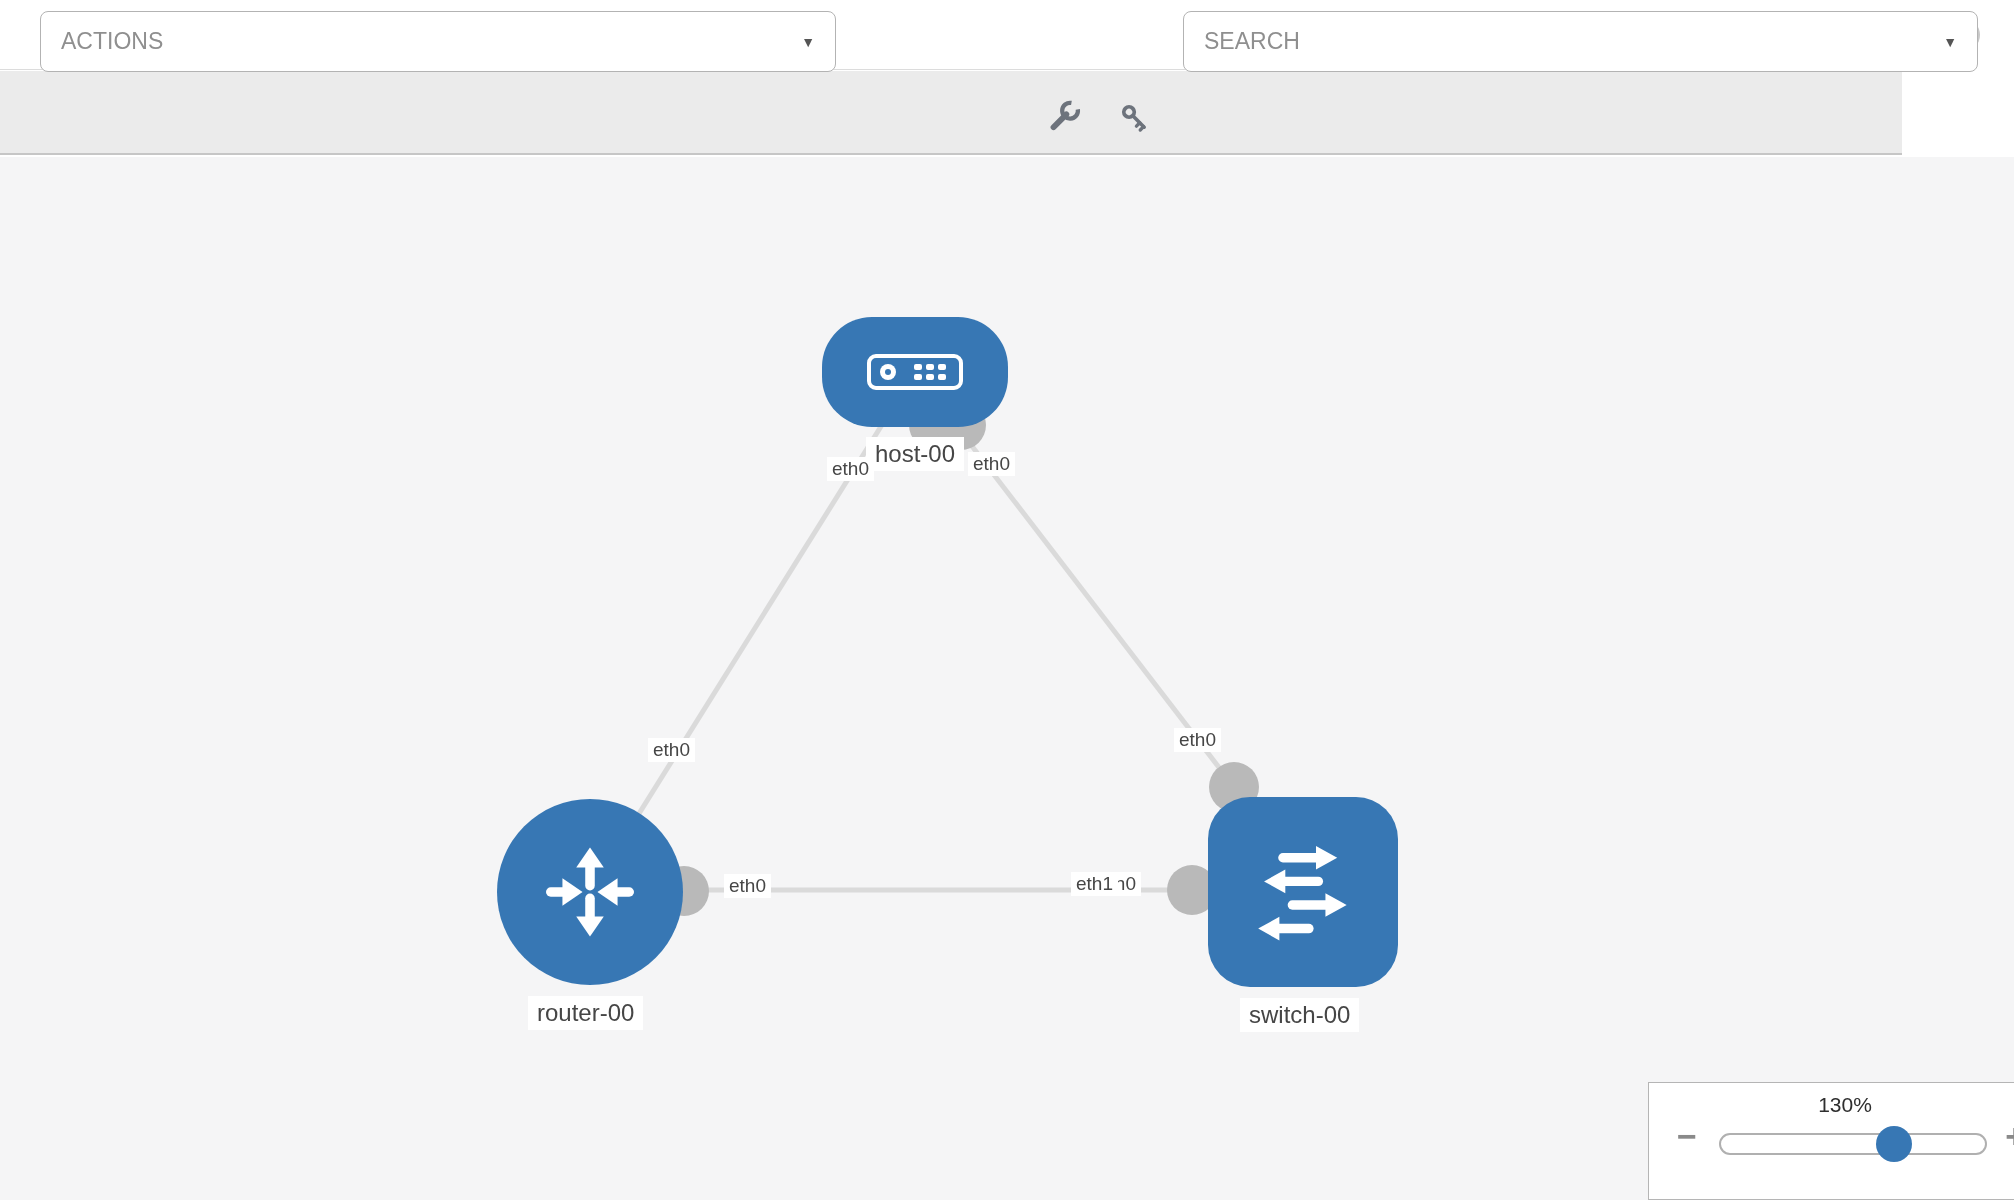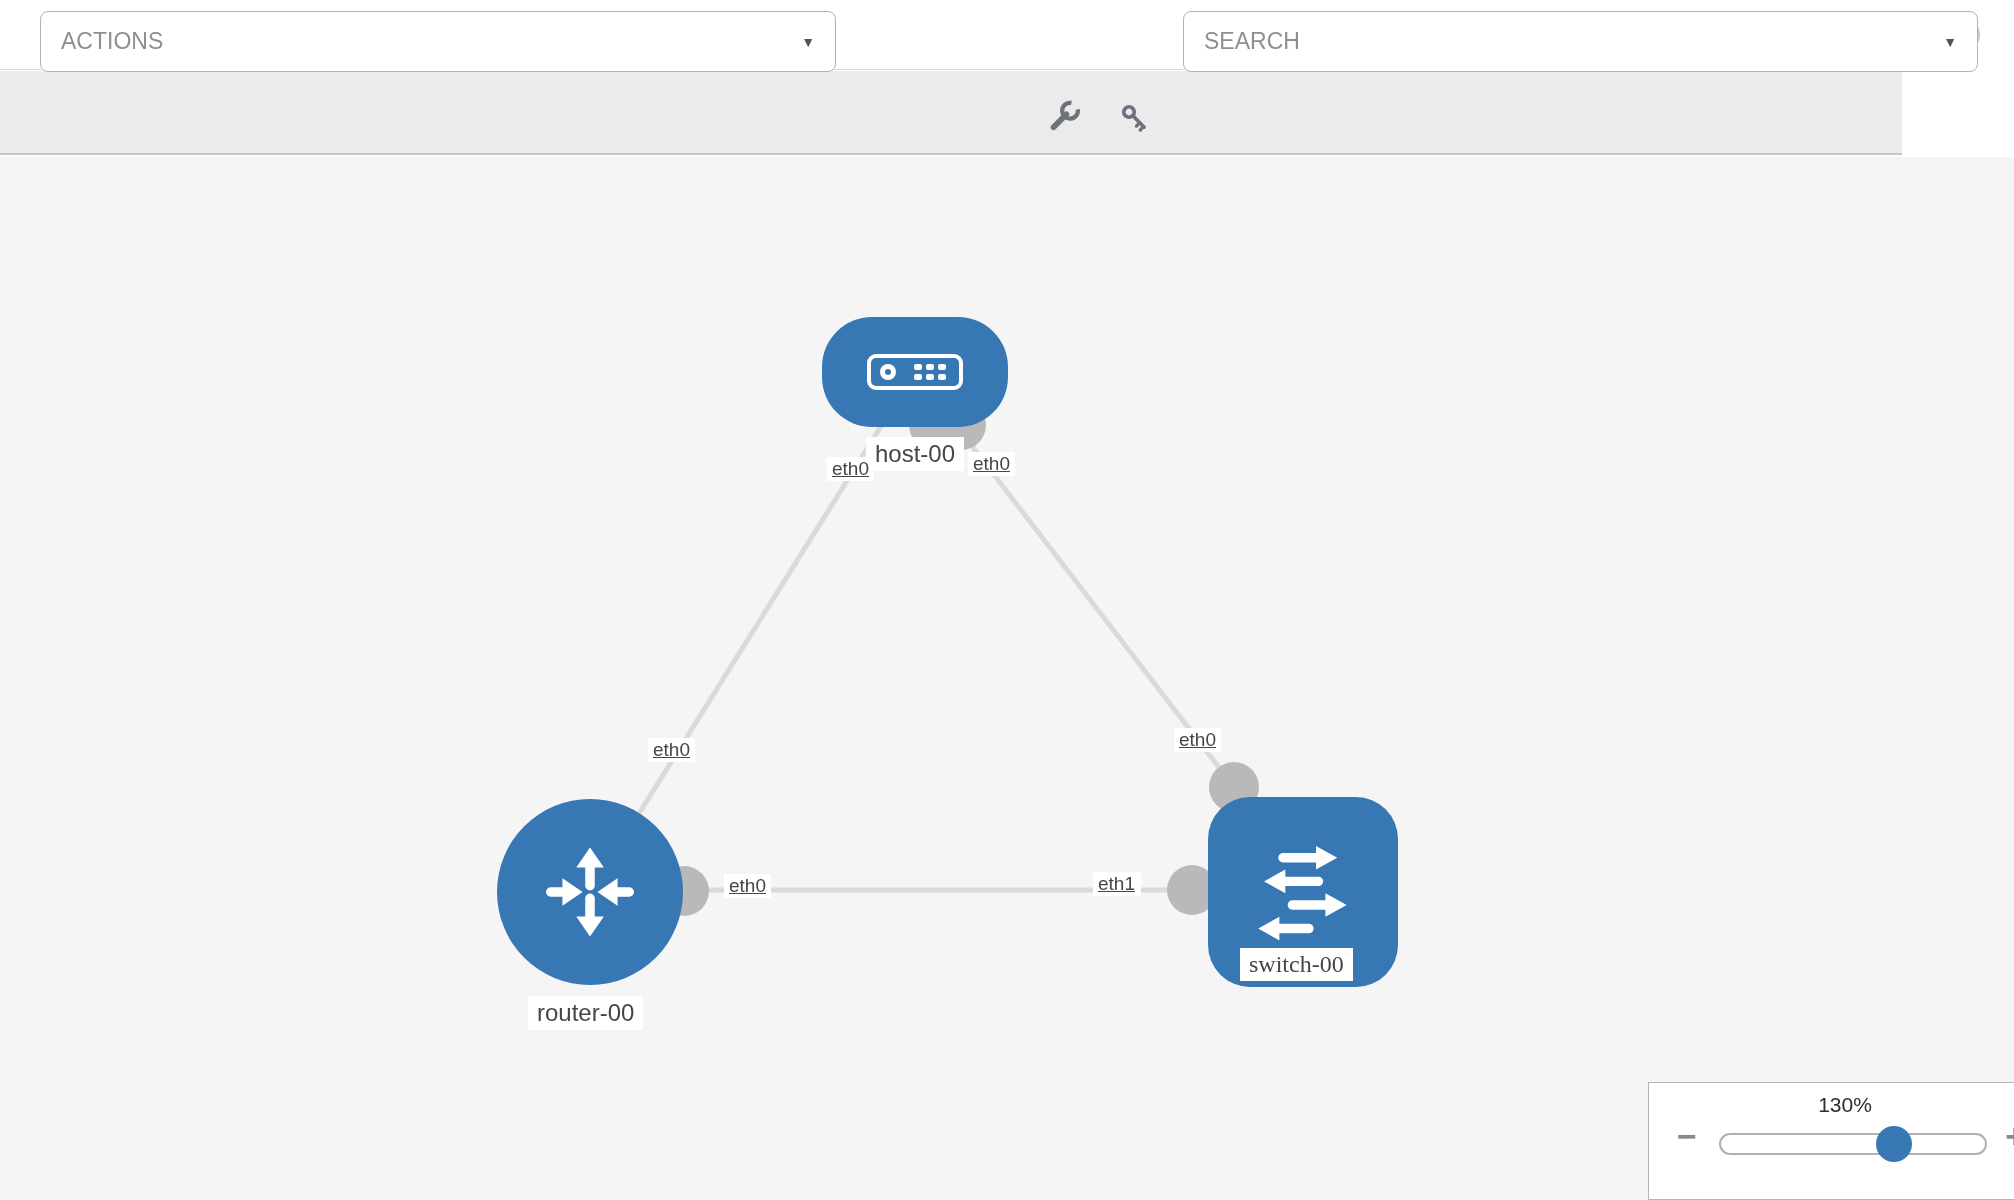--- a/index.html
+++ b/index.html
@@ -41,21 +41,21 @@
 
   
   .host-glyph{position:relative; width:96px; height:36px; border:4px solid #fff; border-radius:9px;}
   .host-glyph .cam{position:absolute; left:9px; top:6px; width:16px; height:16px; border-radius:50%; background:#fff;}
   .host-glyph .cam::after{content:""; position:absolute; left:5px; top:5px; width:6px; height:6px; border-radius:50%; background:var(--node-blue);}
   .host-glyph .dots{position:absolute; right:9px; top:6px; width:36px; height:16px; display:grid; grid-template-columns:repeat(3,8px); grid-template-rows:6px 6px; gap:4px;}
   .host-glyph .dots i{background:#fff; border-radius:2px;}
 
   .chip{position:absolute; z-index:3; background:#fff; color:#464646; white-space:nowrap;}
   .node-label{font-size:24px; padding:3px 9px;}
-  .if-label{font-size:19px; padding:1px 5px;text-decoration:underline;}
+  .if-label{font-size:19px; padding:1px 5px;}
 
   
   .zoom-panel{position:absolute; left:1620px; top:1082px; width:394px; height:118px; background:#fff; border:1px solid #b5b5b5; z-index:4;margin-left:28px;}
   .zoom-level{position:absolute; left:0; top:10px; width:100%; text-align:center; font-size:21px; color:#2f2f2f;}
   .zoom-minus,.zoom-plus{position:absolute; top:36px; font-size:34px; font-weight:bold; color:#8a8a8a; cursor:pointer; line-height:1;}
   .zoom-minus{left:28px;} .zoom-plus{right:16px;}
   .zoom-track{position:absolute; left:70px; top:50px; width:268px; height:22px; background:#fff; border:2px solid #b0b0b0; border-radius:12px; cursor:pointer;}
   .zoom-knob{position:absolute; left:155px; top:-9px; width:36px; height:36px; border-radius:50%; background:var(--node-blue); cursor:grab;}
 
   .icon-gray{color:#6d737c;}
@@ -156,29 +156,29 @@
         <line x1="41" y1="61" x2="72" y2="61"></line>
           <polygon points="87,61 69,51 69,71" stroke="none"></polygon>
         <line x1="55" y1="81" x2="27" y2="81"></line>
           <polygon points="12,81 30,71 30,91" stroke="none"></polygon>
       </g>
     </svg>
   </div>
 
   <div class="chip node-label" style="left:866px; top:437px;text-align:right;">host-00</div>
   <div class="chip node-label" style="left:528px; top:996px;text-align:right;">router-00</div>
-  <div class="chip node-label" style="left:1240px; top:948px;font-family:Liberation Serif, serif;">switch-00</div>
+  <div class="chip node-label" style="left:1240px; top:998px;">switch-00</div>
 
   <div class="chip if-label" style="left:827px; top:457px;">eth0</div>
   <div class="chip if-label" style="left:968px; top:452px;">eth0</div>
   <div class="chip if-label" style="left:648px; top:738px;">eth0</div>
   <div class="chip if-label" style="left:724px; top:874px;">eth0</div>
   <div class="chip if-label" style="left:1174px; top:728px;">eth0</div>
   <div class="chip if-label" style="left:1094px; top:872px; z-index:3;">eth0</div>
-  <div class="chip if-label" style="left:1093px; top:872px; z-index:4;">eth1</div>
+  <div class="chip if-label" style="left:1071px; top:872px; z-index:4;">eth1</div>
 
   <div class="zoom-panel">
     <div class="zoom-level">130%</div>
     <div class="zoom-minus"><span>−</span></div>
     <div class="zoom-track">
       <div class="zoom-knob"></div>
     </div>
     <div class="zoom-plus"><span>+</span></div>
   </div>
 

